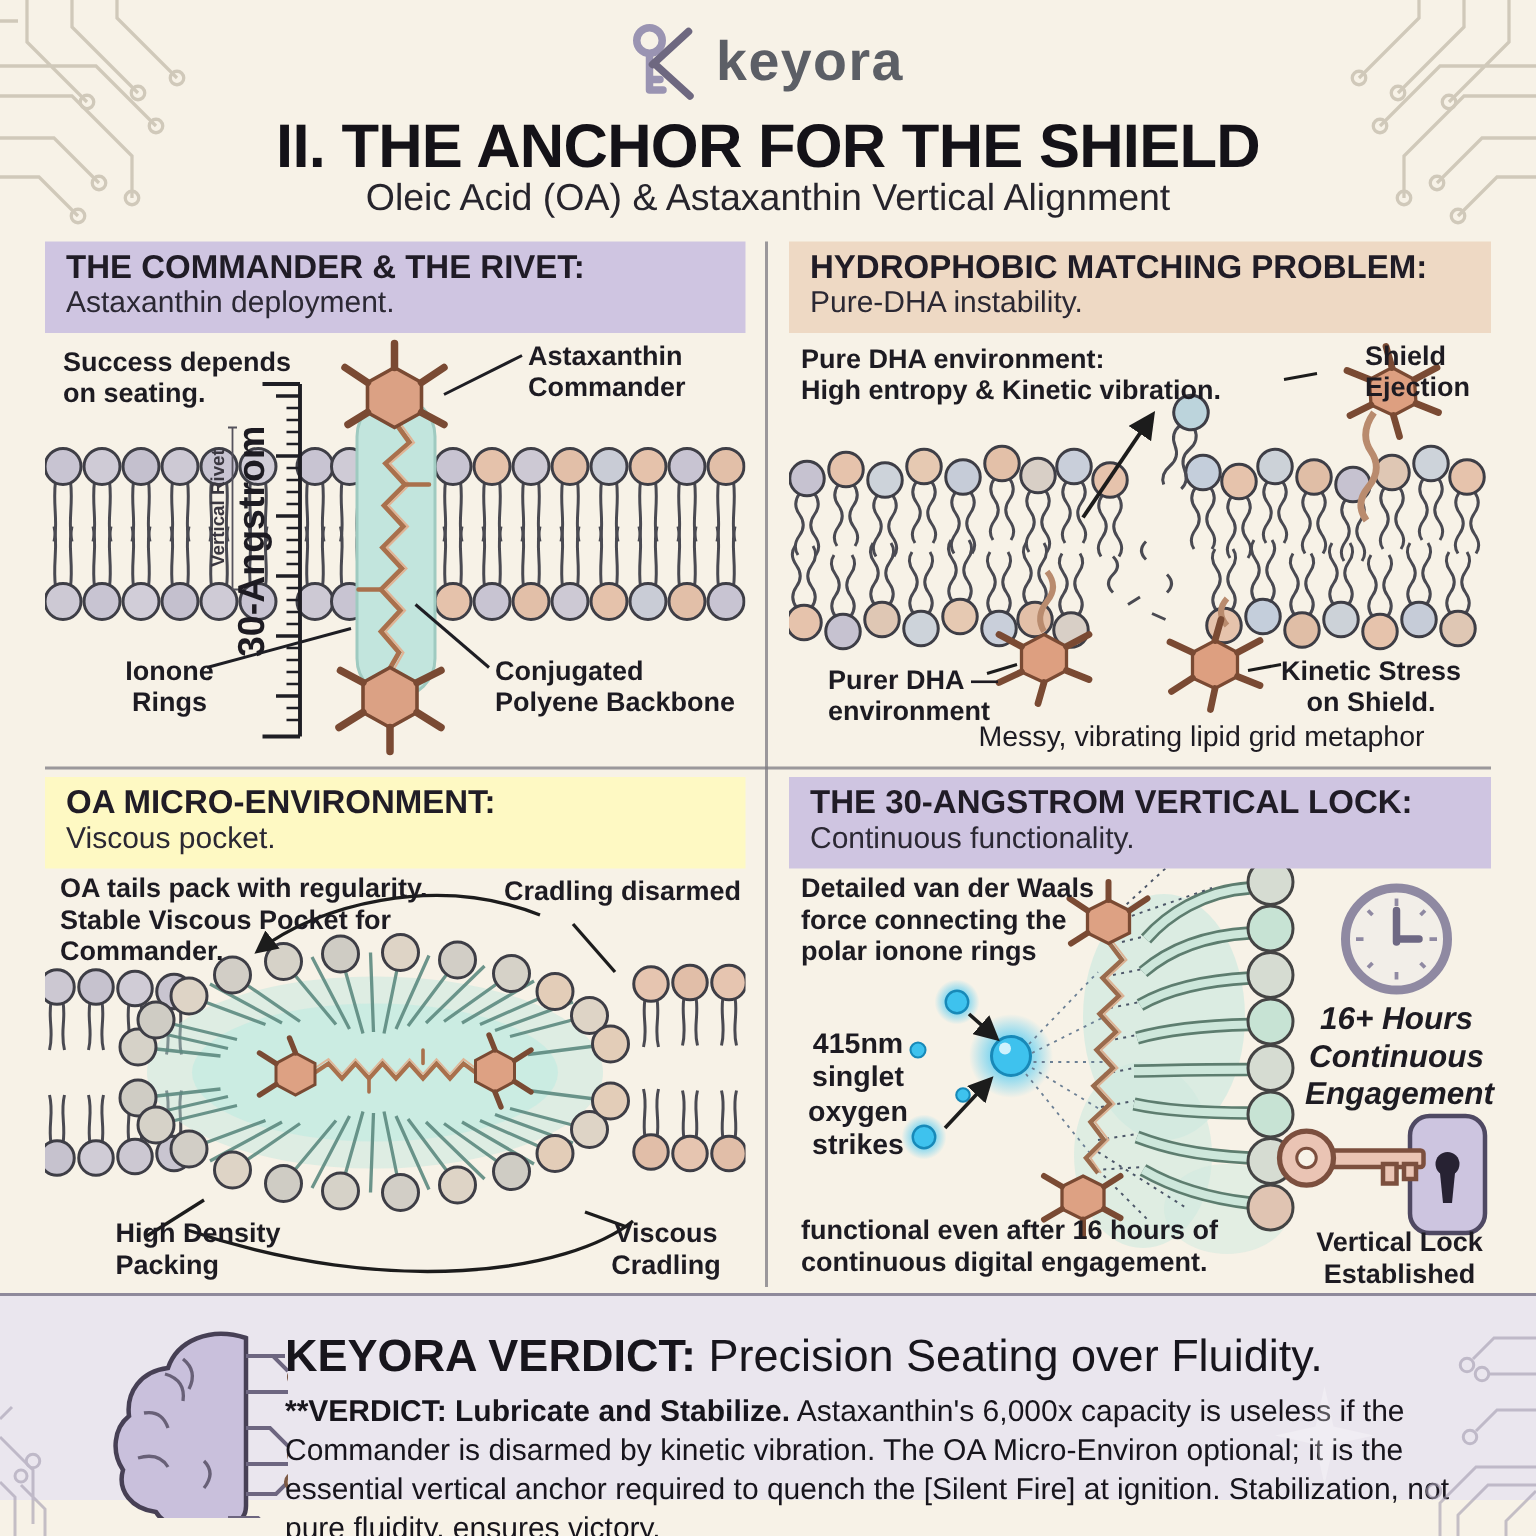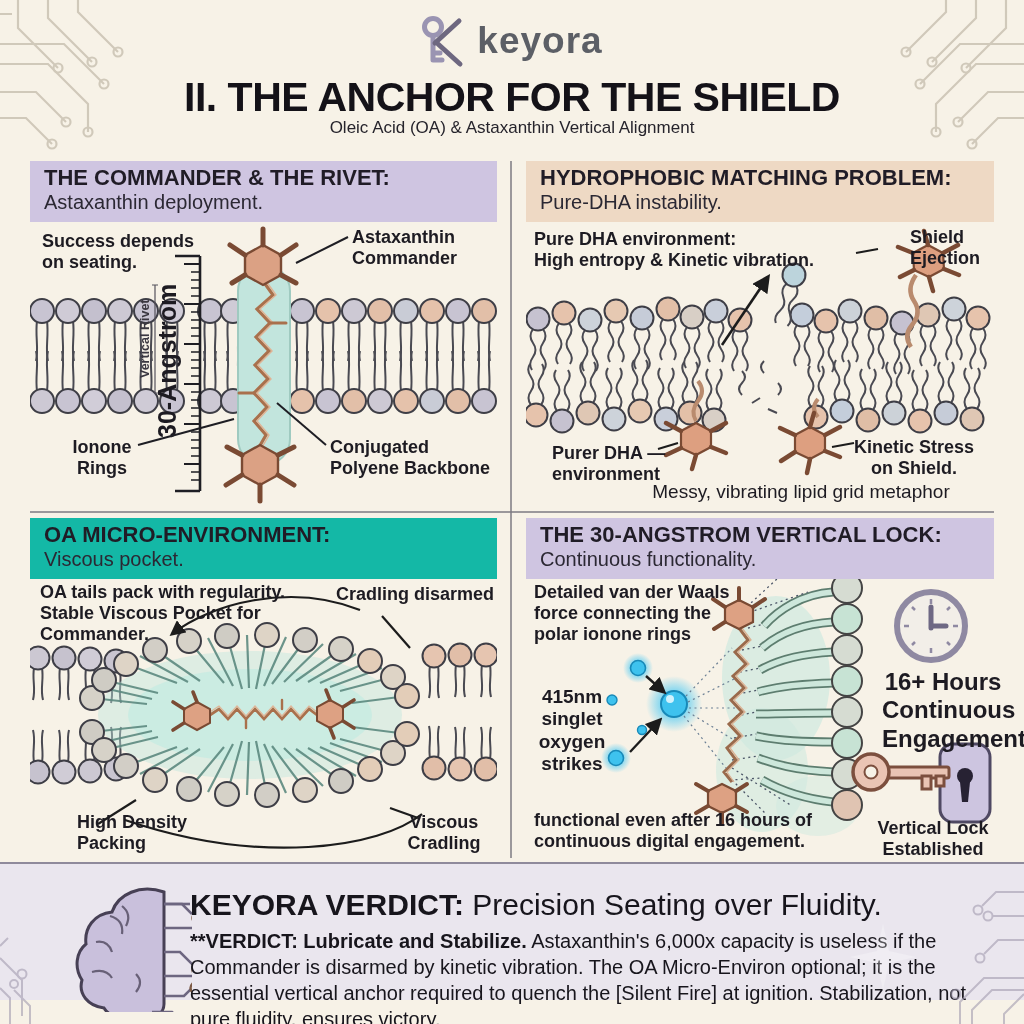--- a/index.html
+++ b/index.html
@@ -6,31 +6,31 @@
   body{
     width:1024px;height:1024px;position:relative;overflow:hidden;
     background:#f7f2e7;font-family:"Liberation Sans",sans-serif;color:#1d1b22;
   }
   .abs{position:absolute;}
   
   .logo{left:0;right:0;top:14px;text-align:center;}
   .logo-inner{display:inline-flex;align-items:center;gap:10px;}
   .logo-text{font-size:37px;font-weight:600;color:#5c5f66;letter-spacing:1px;}
   .main-title{left:0;right:0;top:74px;text-align:center;font-size:41px;font-weight:800;letter-spacing:-0.5px;color:#141218;}
-  .main-sub{left:0;right:0;top:118px;text-align:center;font-size:17px;font-weight:500;color:#26242c;}
+  .main-sub{left:0;right:0;top:118px;text-align:center;font-size:25px;font-weight:500;color:#26242c;}
   
   .panel{position:absolute;}
   #p1{left:30px;top:161px;width:467px;height:346px;}
   #p2{left:526px;top:161px;width:468px;height:346px;}
   #p3{left:30px;top:518px;width:467px;height:341px;}
   #p4{left:526px;top:518px;width:468px;height:341px;}
   .phead{position:absolute;left:0;top:0;right:0;height:61px;padding:5px 14px;box-sizing:border-box;z-index:3;}
   .phead .t{font-size:22px;font-weight:800;line-height:1.12;color:#201c26;}
   .phead .s{font-size:20px;font-weight:400;line-height:1.15;color:#2b2833;}
-  .lav{background:#cfc5e1;} .tan{background:#eed9c4;} .mint{background:#14b8a6;}
+  .lav{background:#cfc5e1;} .tan{background:#eed9c4;} .mint{background:#fef9c3;}
   .art{position:absolute;left:0;top:0;z-index:1;}
   .lbl{position:absolute;z-index:4;font-size:18px;font-weight:700;line-height:1.18;white-space:pre-line;color:#1d1b22;}
   .cap{font-weight:500;font-size:19px;}
   .ctr{text-align:center;} .rgt{text-align:center;}
   
   .vdiv{left:510px;top:161px;width:2px;height:697px;background:#7c7a82;opacity:.75;}
   .hdiv{left:30px;top:511px;width:964px;height:2px;background:#7c7a82;opacity:.75;}
   
   .verdict{left:0;top:862px;width:1024px;height:138px;background:#eae6ee;border-top:2px solid #8f8a9b;box-sizing:border-box;z-index:5;}
   .v-head{position:absolute;left:190px;top:24px;font-size:30px;color:#17151c;}
@@ -167,21 +167,21 @@
     <g stroke="#1e1e24" stroke-width="2" fill="none">
       <path d="M318 14 L266 40"></path>
       <path d="M108 222 L204 196"></path>
       <path d="M296 222 L247 180"></path>
     </g>
   </svg>
   <div class="lbl" style="left:12px;top:70px;">Success depends
 on seating.</div>
   <div class="lbl" style="left:322px;top:66px;">Astaxanthin
 Commander</div>
-  <div class="lbl ctr" style="left:28px;top:276px;width:88px;">Ionone
+  <div class="lbl ctr" style="left:39px;top:276px;width:88px;">Ionone
 Rings</div>
   <div class="lbl" style="left:300px;top:276px;">Conjugated
 Polyene Backbone</div>
 </div>
 
 <div class="panel" id="p2">
   <div class="phead tan">
     <div class="t">HYDROPHOBIC MATCHING PROBLEM:</div>
     <div class="s">Pure-DHA instability.</div>
   </div>
@@ -487,21 +487,21 @@
     <div class="t">THE 30-ANGSTROM VERTICAL LOCK:</div>
     <div class="s">Continuous functionality.</div>
   </div>
   <div class="lbl" style="left:8px;top:64px;">Detailed van der Waals
 force connecting the
 polar ionone rings</div>
   <div class="lbl ctr" style="left:8px;top:168px;width:76px;font-size:19px;">415nm
 singlet
 oxygen
 strikes</div>
-  <div class="lbl ctr" style="left:356px;top:150px;width:122px;font-size:24px;">16+ Hours
+  <div class="lbl ctr" style="left:344px;top:150px;width:122px;font-size:21px;font-style:italic;">16+ Hours
 Continuous
 Engagement</div>
   <div class="lbl" style="left:8px;top:292px;font-weight:600;">functional even after 16 hours of
 continuous digital engagement.</div>
   <div class="lbl ctr" style="left:348px;top:300px;width:118px;">Vertical Lock
 Established</div>
 </div>
 
 <div class="abs verdict">
   <svg class="abs" style="left:52px;top:12px" width="140" height="136" viewBox="0 0 140 136">

